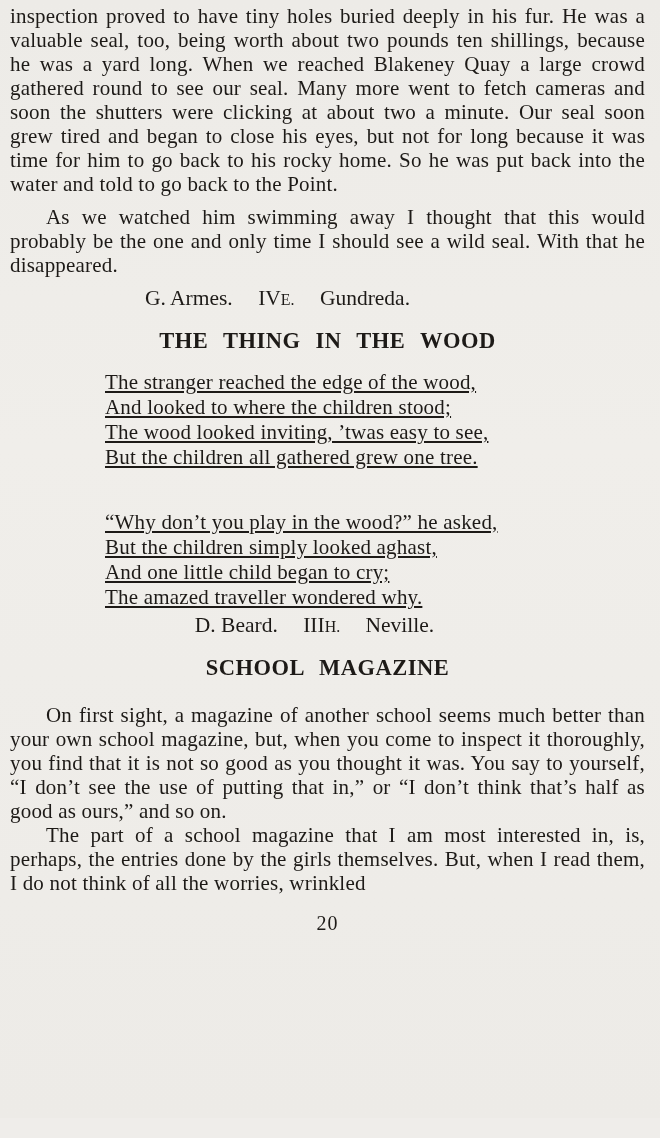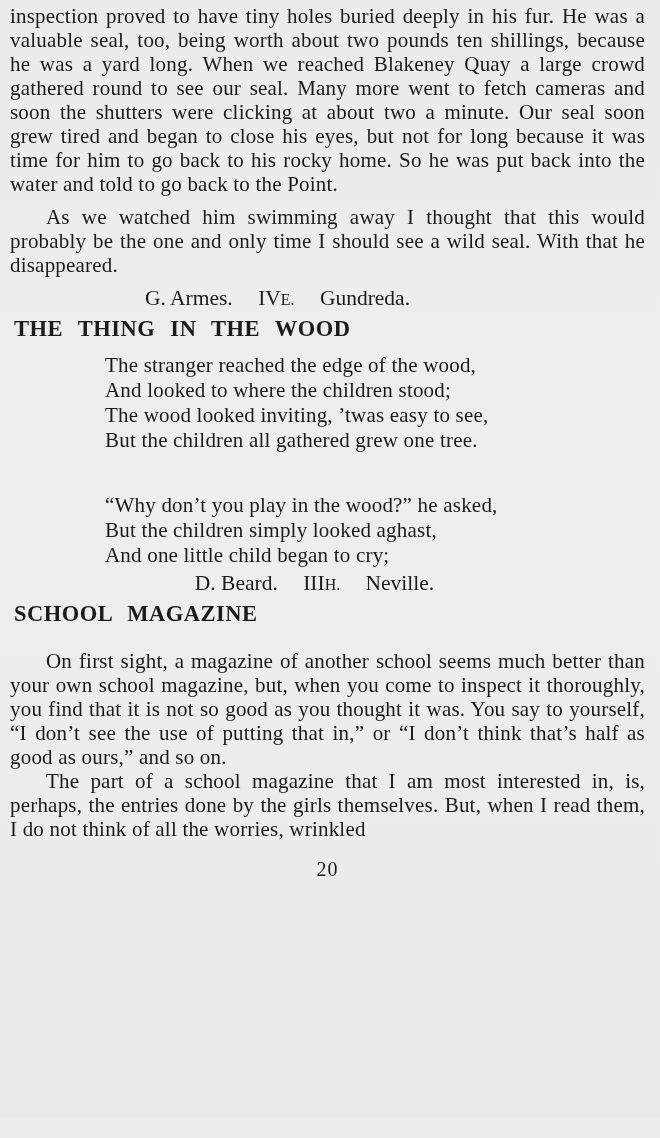--- a/index.html
+++ b/index.html
@@ -38,31 +38,31 @@
     text-align: center;
     font-size: 21.5px;
     line-height: 24px;
     white-space: nowrap;
   }
   .byline > span + span { margin-left: 20px; }
   .byline-1 { margin-top: 9px; padding-right: 100px; }
   .byline-2 { margin-top: 3px; padding-right: 26px; }
   .smallcap { font-size: 0.74em; }
   h2.section-heading {
-    margin: 4px;
-    text-align: left;
+    margin: 16px;
+    text-align: center;
     font-size: 22.5px;
     line-height: 26px;
     font-weight: bold;
     word-spacing: 0.4em;
     letter-spacing: 0.5px;
   }
   .heading-1 { margin-top: 37px; }
   .heading-2 { margin-top: 23px; }
-  .poem { margin-left: 95px; }
+  .poem { margin-left: 95px; text-decoration: underline; }
   .stanza {
     font-size: 21px;
     line-height: 25px;
     letter-spacing: 0.2px;
   }
   .stanza-1 { margin-top: 11px; }
   .stanza-2 { margin-top: 40px; }
   .stanza-3 { margin-top: 42px; }
   .poem-line { display: block; }
   .para-3 { margin-top: 22px; }
@@ -94,20 +94,21 @@
     <div class="stanza stanza-1">
       <span class="poem-line">The stranger reached the edge of the wood,</span>
       <span class="poem-line">And looked to where the children stood;</span>
       <span class="poem-line">The wood looked inviting, ’twas easy to see,</span>
       <span class="poem-line">But the children all gathered grew one tree.</span>
     </div>
     <div class="stanza stanza-2">
       <span class="poem-line">“Why don’t you play in the wood?” he asked,</span>
       <span class="poem-line">But the children simply looked aghast,</span>
       <span class="poem-line">And one little child began to cry;</span>
+      <span class="poem-line">The amazed traveller wondered why.</span>
     </div>
   </div>
 
   <div class="byline byline-2">
     <span>D. Beard.</span>
     <span><span>III</span><span class="smallcap">H.</span></span>
     <span>Neville.</span>
   </div>
 
   <h2 class="section-heading heading-2">SCHOOL MAGAZINE</h2>

